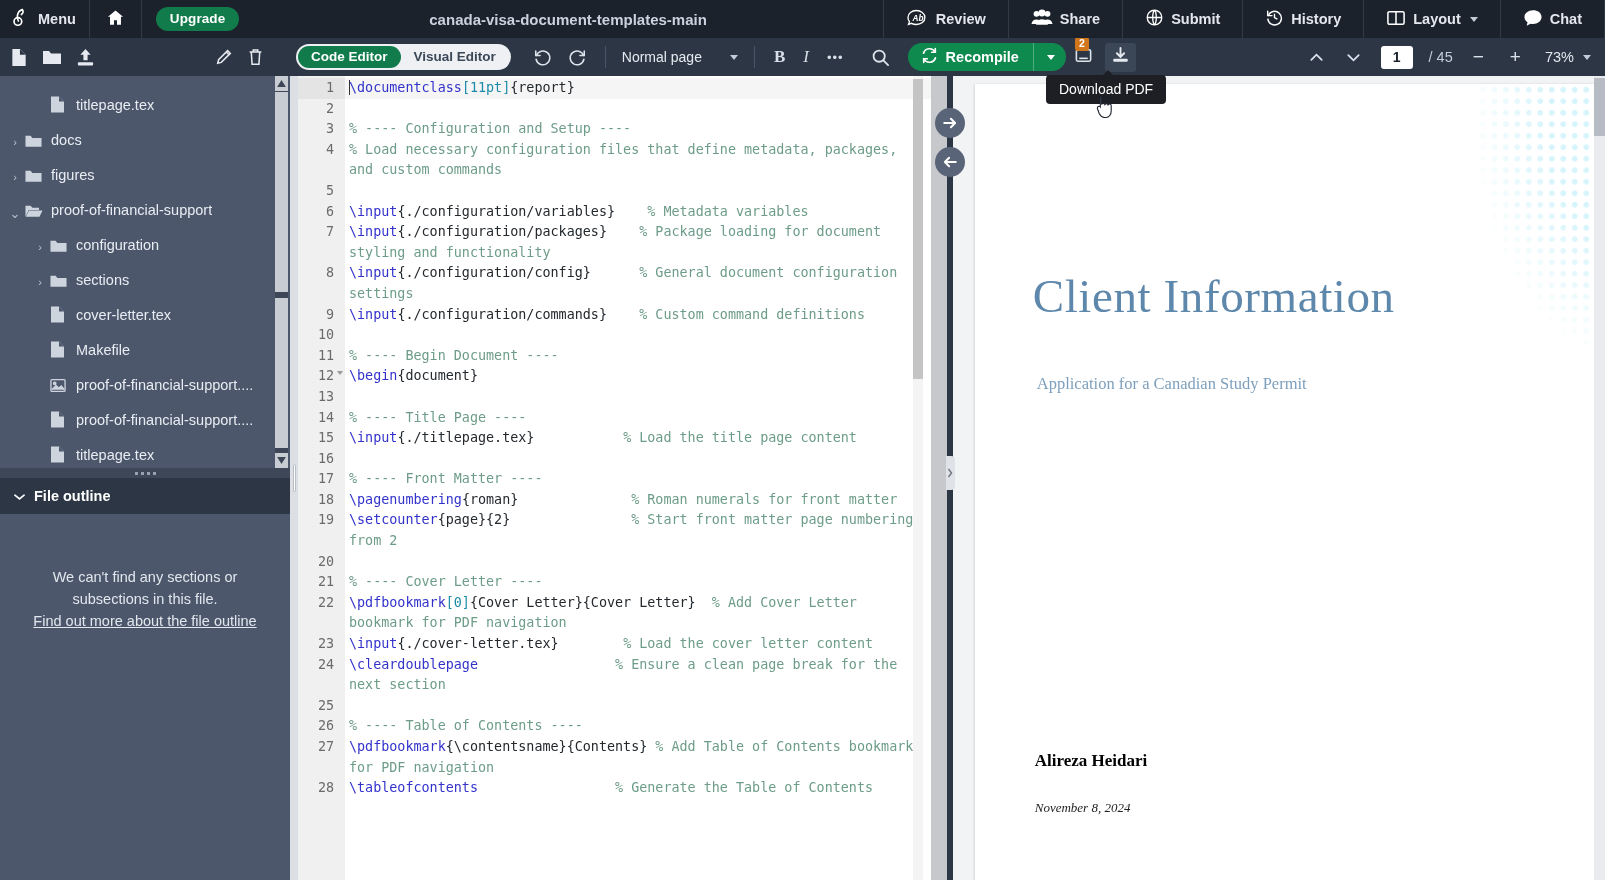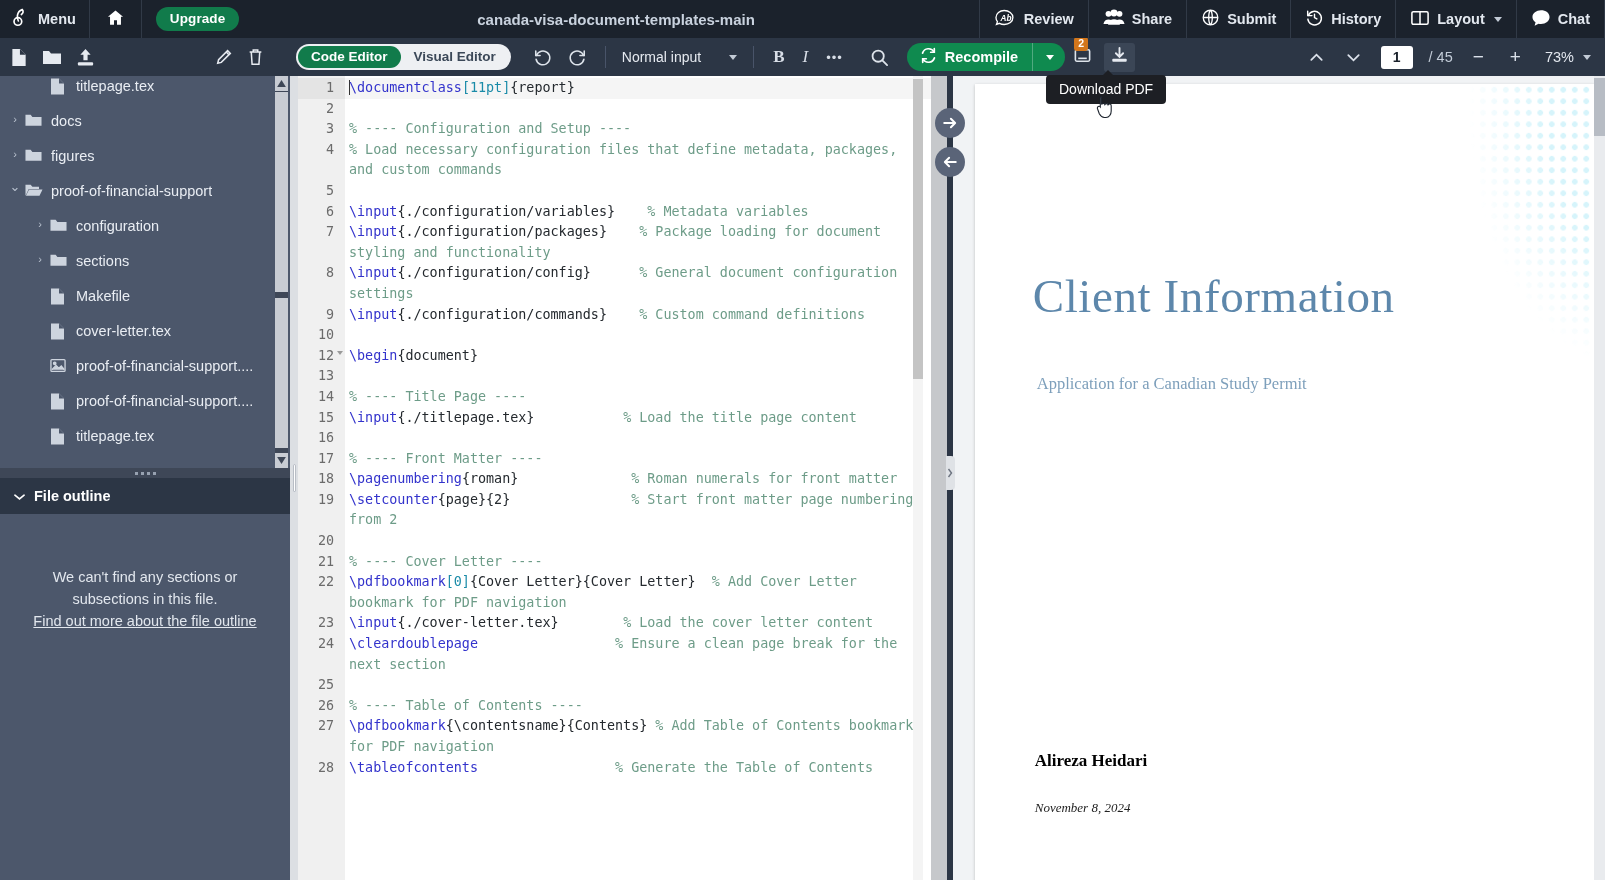--- a/index.html
+++ b/index.html
@@ -13,21 +13,21 @@
 
   
   .topnav {
     height: 38px; flex: 0 0 38px;
     background: #1b222c;
     display: flex; align-items: stretch;
     color: #d4dae3; position: relative; z-index: 40;
   }
   .nav-cell {
     display: flex; align-items: center; gap: 7px;
-    padding: 0 14px; font-size: 14.5px; font-weight: bold;
+    padding: 0 22px; font-size: 14.5px; font-weight: bold;
     color: #e3e8ef; border-right: 1px solid #313a47;
     white-space: nowrap;
   }
   .nav-cell.noborder { border-right: none; justify-content: space-between; }
   .menu-cell { padding: 0 13px 0 10px; }
   .home-cell { padding: 0 16px; }
   .upgrade-cell { padding: 0 14px; border-right: none; }
   .upgrade-btn {
     background: #117b4b; color: #fff; border-radius: 20px;
     padding: 4px 14px 5px; font-size: 13.5px; font-weight: bold;
@@ -135,21 +135,21 @@
   
   .sidebar {
     width: 290px; flex: 0 0 290px; background: #4c576b;
     display: flex; flex-direction: column; min-height: 0;
   }
   .filetree {
     flex: 0 0 392px; overflow: hidden; position: relative;
     padding-top: 2px;
   }
   .ft-row {
-    display: flex; align-items: flex-start; height: 35px;
+    display: flex; align-items: flex-end; height: 35px;
     color: #e9edf3; font-size: 14.5px; cursor: pointer; padding-right: 16px;
   }
   .ft-caret {
     width: 14px; flex: 0 0 14px; text-align: center; color: #b9c2cf;
     font-size: 11px; margin-right: 3px;
   }
   .ft-ico { flex: 0 0 18px; margin-right: 8px; display: flex; align-items: center; }
   .ft-label { overflow: hidden; text-overflow: ellipsis; white-space: nowrap; }
   .d0 { padding-left: 8px; }
   .d1 { padding-left: 33px; }
@@ -435,21 +435,21 @@
         </svg>
       </span>
       <span class="tb-icon" style="padding:0 8px">
         <svg width="19" height="19" viewBox="0 0 22 22" fill="none" stroke="#dde3ea" stroke-width="1.8" stroke-linecap="round">
           <path d="M18 8.5A8 8 0 1 0 18.4 13"></path>
             <path d="M18.8 3.6v5h-5"></path>
         </svg>
       </span>
       <span class="tb-divider"></span>
       <span class="style-select">
-        <span>Normal input</span>
+        <span>Normal page</span>
         <span class="caret-down"></span>
       </span>
       <span class="tb-divider"></span>
       <span class="fmt-btn" style="font-weight:bold">B</span>
       <span class="fmt-btn" style="font-style:italic">I</span>
       <span class="fmt-btn" style="font-size:13px;letter-spacing:1px;font-family:'Liberation Sans',sans-serif">•••</span>
       <span class="tb-icon" style="padding:0 18px">
         <svg width="19" height="19" viewBox="0 0 20 20" fill="none" stroke="#dde3ea" stroke-width="1.9">
           <circle cx="8.6" cy="8.6" r="5.9"></circle>
             <path d="M13 13l5 5" stroke-linecap="round"></path>
@@ -578,31 +578,31 @@
               <span class="ft-label">sections</span>
             </div>
             <div class="ft-row d1">
               <span class="ft-caret"></span>
               <span class="ft-ico">
                 <svg width="15" height="17" viewBox="0 0 15 17" fill="#cdd4de">
                   <path d="M1 .5h8l5 5v11H1z"></path>
                   <path d="M9 .5v5h5" fill="#4c576b"></path>
                 </svg>
               </span>
-              <span class="ft-label">Makefile</span>
+              <span class="ft-label">cover-letter.tex</span>
             </div>
             <div class="ft-row d1">
               <span class="ft-caret"></span>
               <span class="ft-ico">
                 <svg width="15" height="17" viewBox="0 0 15 17" fill="#cdd4de">
                   <path d="M1 .5h8l5 5v11H1z"></path>
                   <path d="M9 .5v5h5" fill="#4c576b"></path>
                 </svg>
               </span>
-              <span class="ft-label">cover-letter.tex</span>
+              <span class="ft-label">Makefile</span>
             </div>
             <div class="ft-row d1">
               <span class="ft-caret"></span>
               <span class="ft-ico">
                 <svg width="16" height="15" viewBox="0 0 17 15" fill="none" stroke="#cdd4de" stroke-width="1.4">
                   <rect x="1" y="1.2" width="15" height="12.6" rx="1"></rect>
                   <circle cx="5" cy="5.2" r="1.3" fill="#cdd4de"></circle>
                   <path d="M2 12l4.4-4.6 3 3 2.6-2.4 3.2 4" fill="#cdd4de"></path>
                 </svg>
               </span>
@@ -708,20 +708,24 @@
             </div>
             <div class="cline">
               <span class="ln">9</span>
               <span class="ctxt"><span class="k-cmd">\input</span><span class="k-txt">{./configuration/commands}</span><span class="k-txt">    </span><span class="k-com">% Custom command definitions</span></span>
             </div>
             <div class="cline">
               <span class="ln">10</span>
               <span class="ctxt">&nbsp;</span>
             </div>
             <div class="cline">
+              <span class="ln">11</span>
+              <span class="ctxt"><span class="k-com">% ---- Begin Document ----</span></span>
+            </div>
+            <div class="cline">
               <span class="ln">12<span class="fold"></span></span>
               <span class="ctxt"><span class="k-cmd">\begin</span><span class="k-txt">{document}</span></span>
             </div>
             <div class="cline">
               <span class="ln">13</span>
               <span class="ctxt">&nbsp;</span>
             </div>
             <div class="cline">
               <span class="ln">14</span>
               <span class="ctxt"><span class="k-com">% ---- Title Page ----</span></span>

